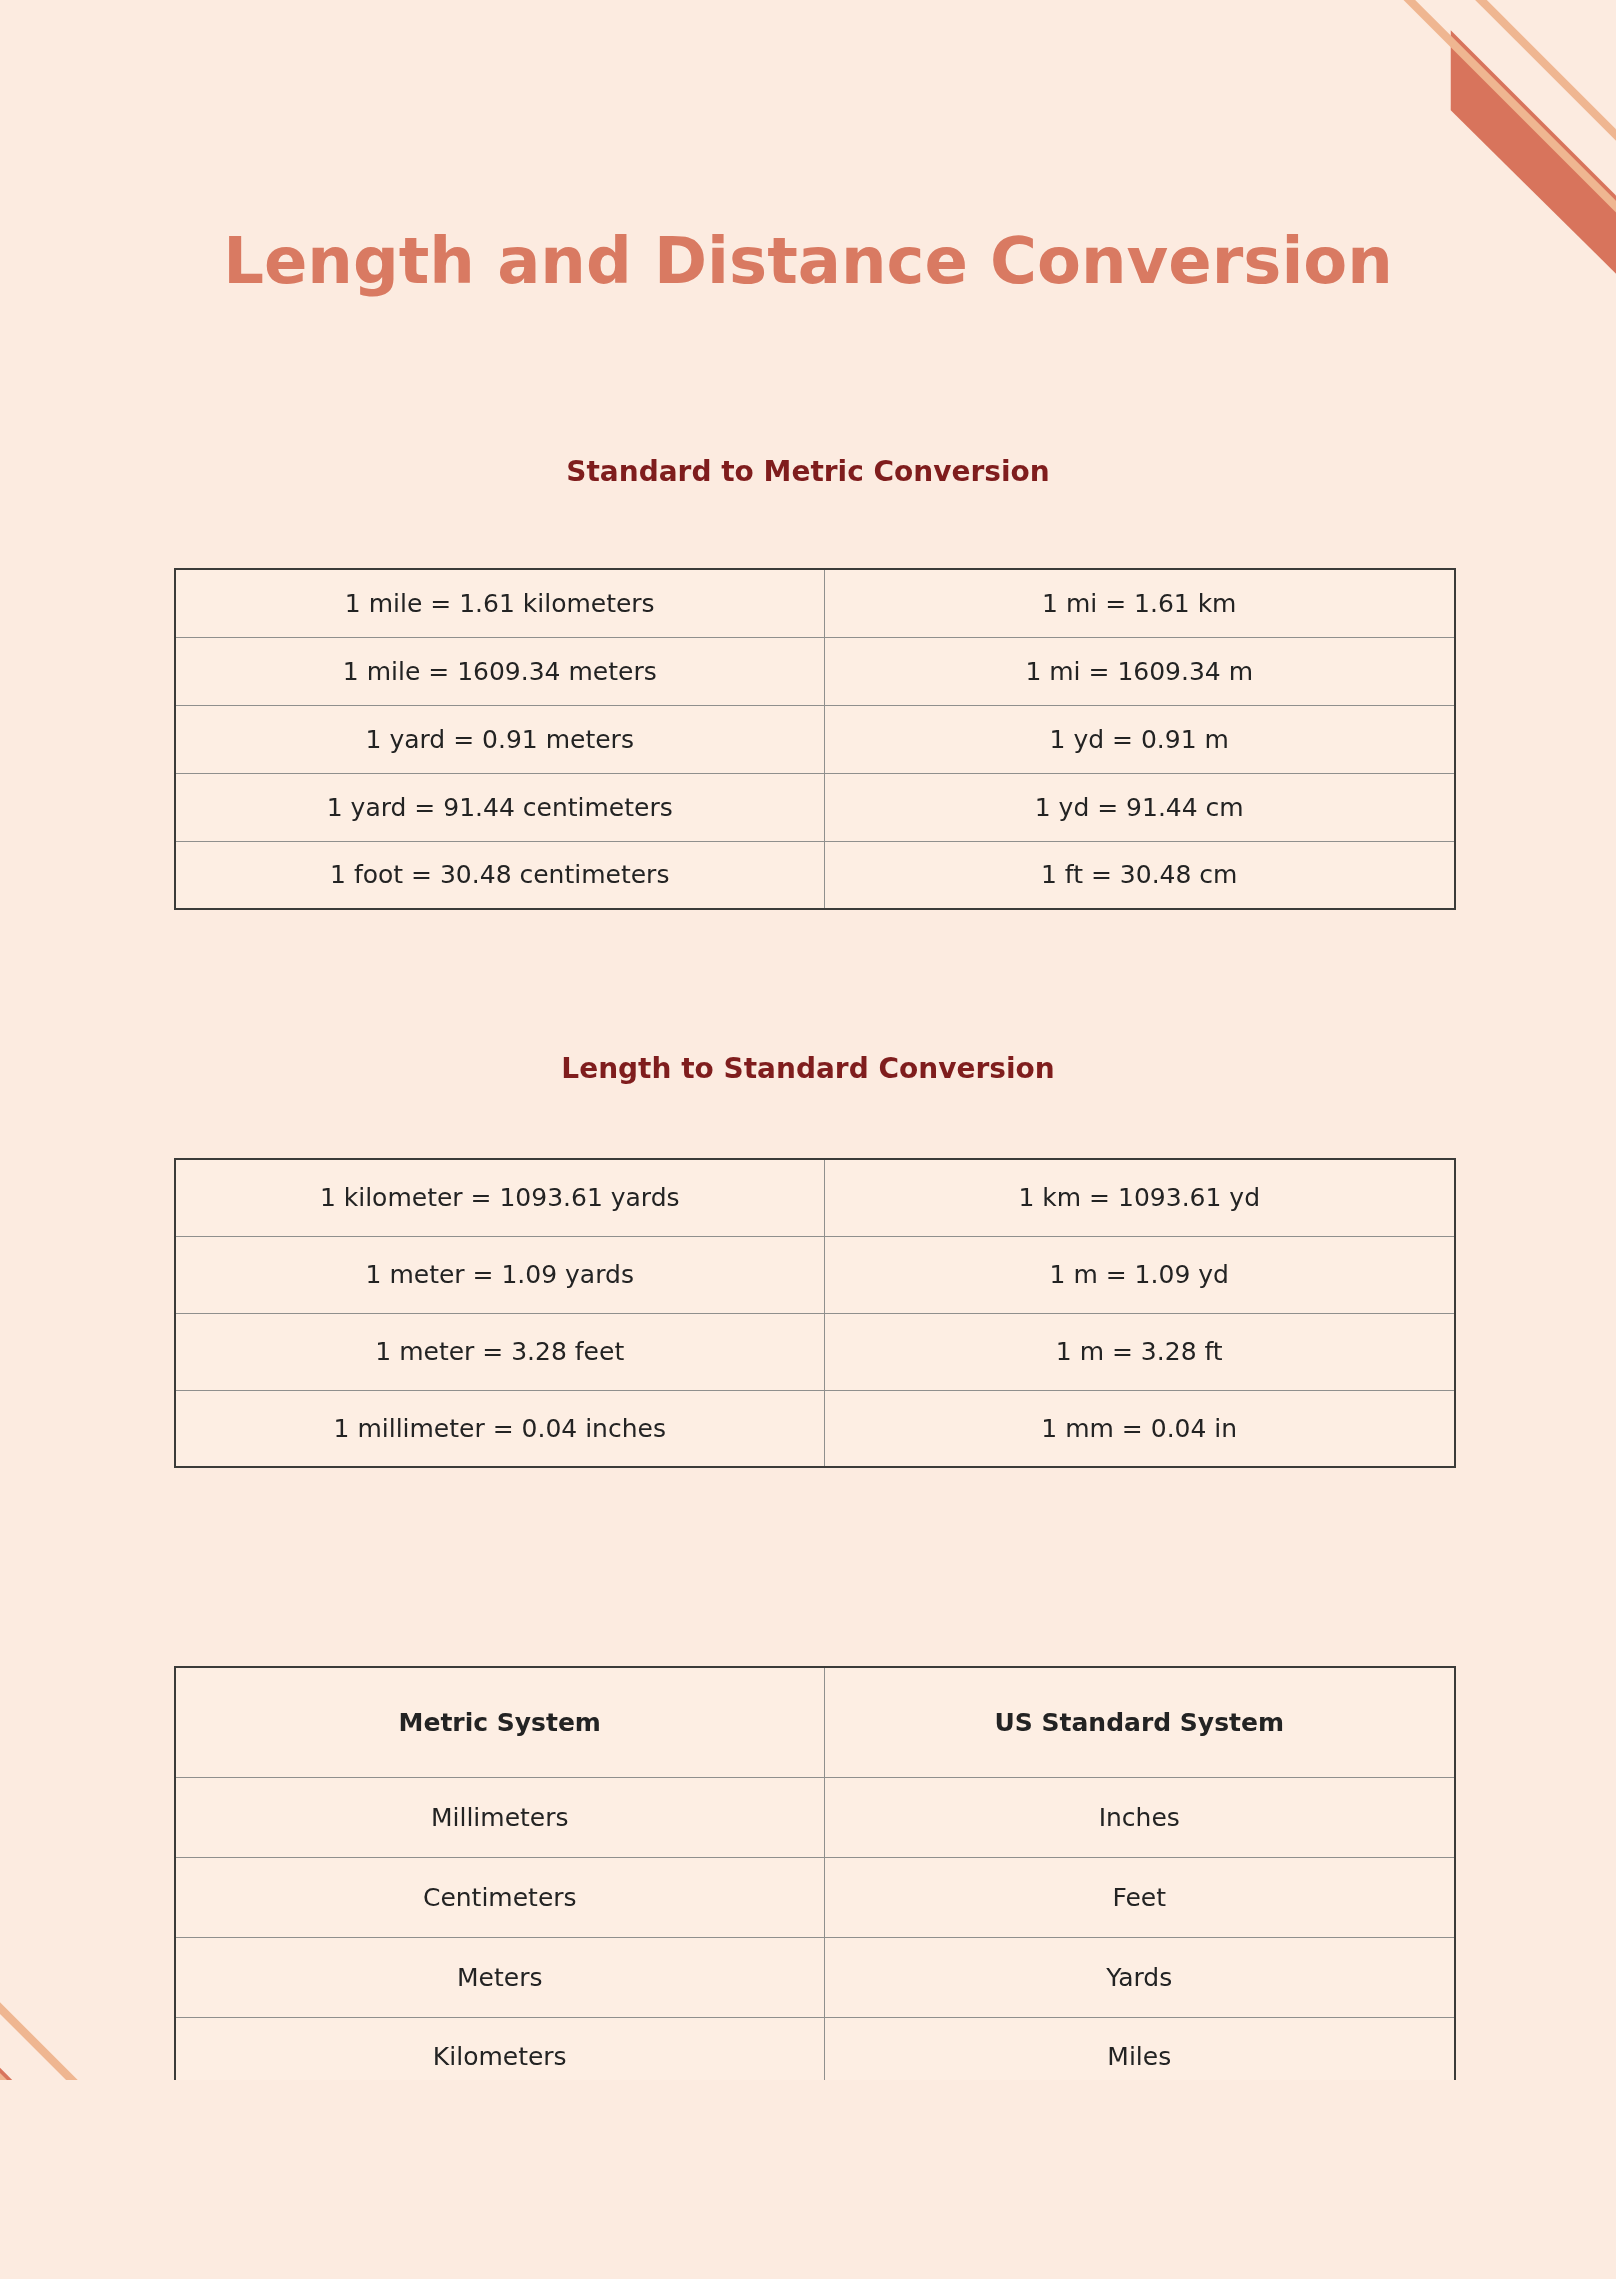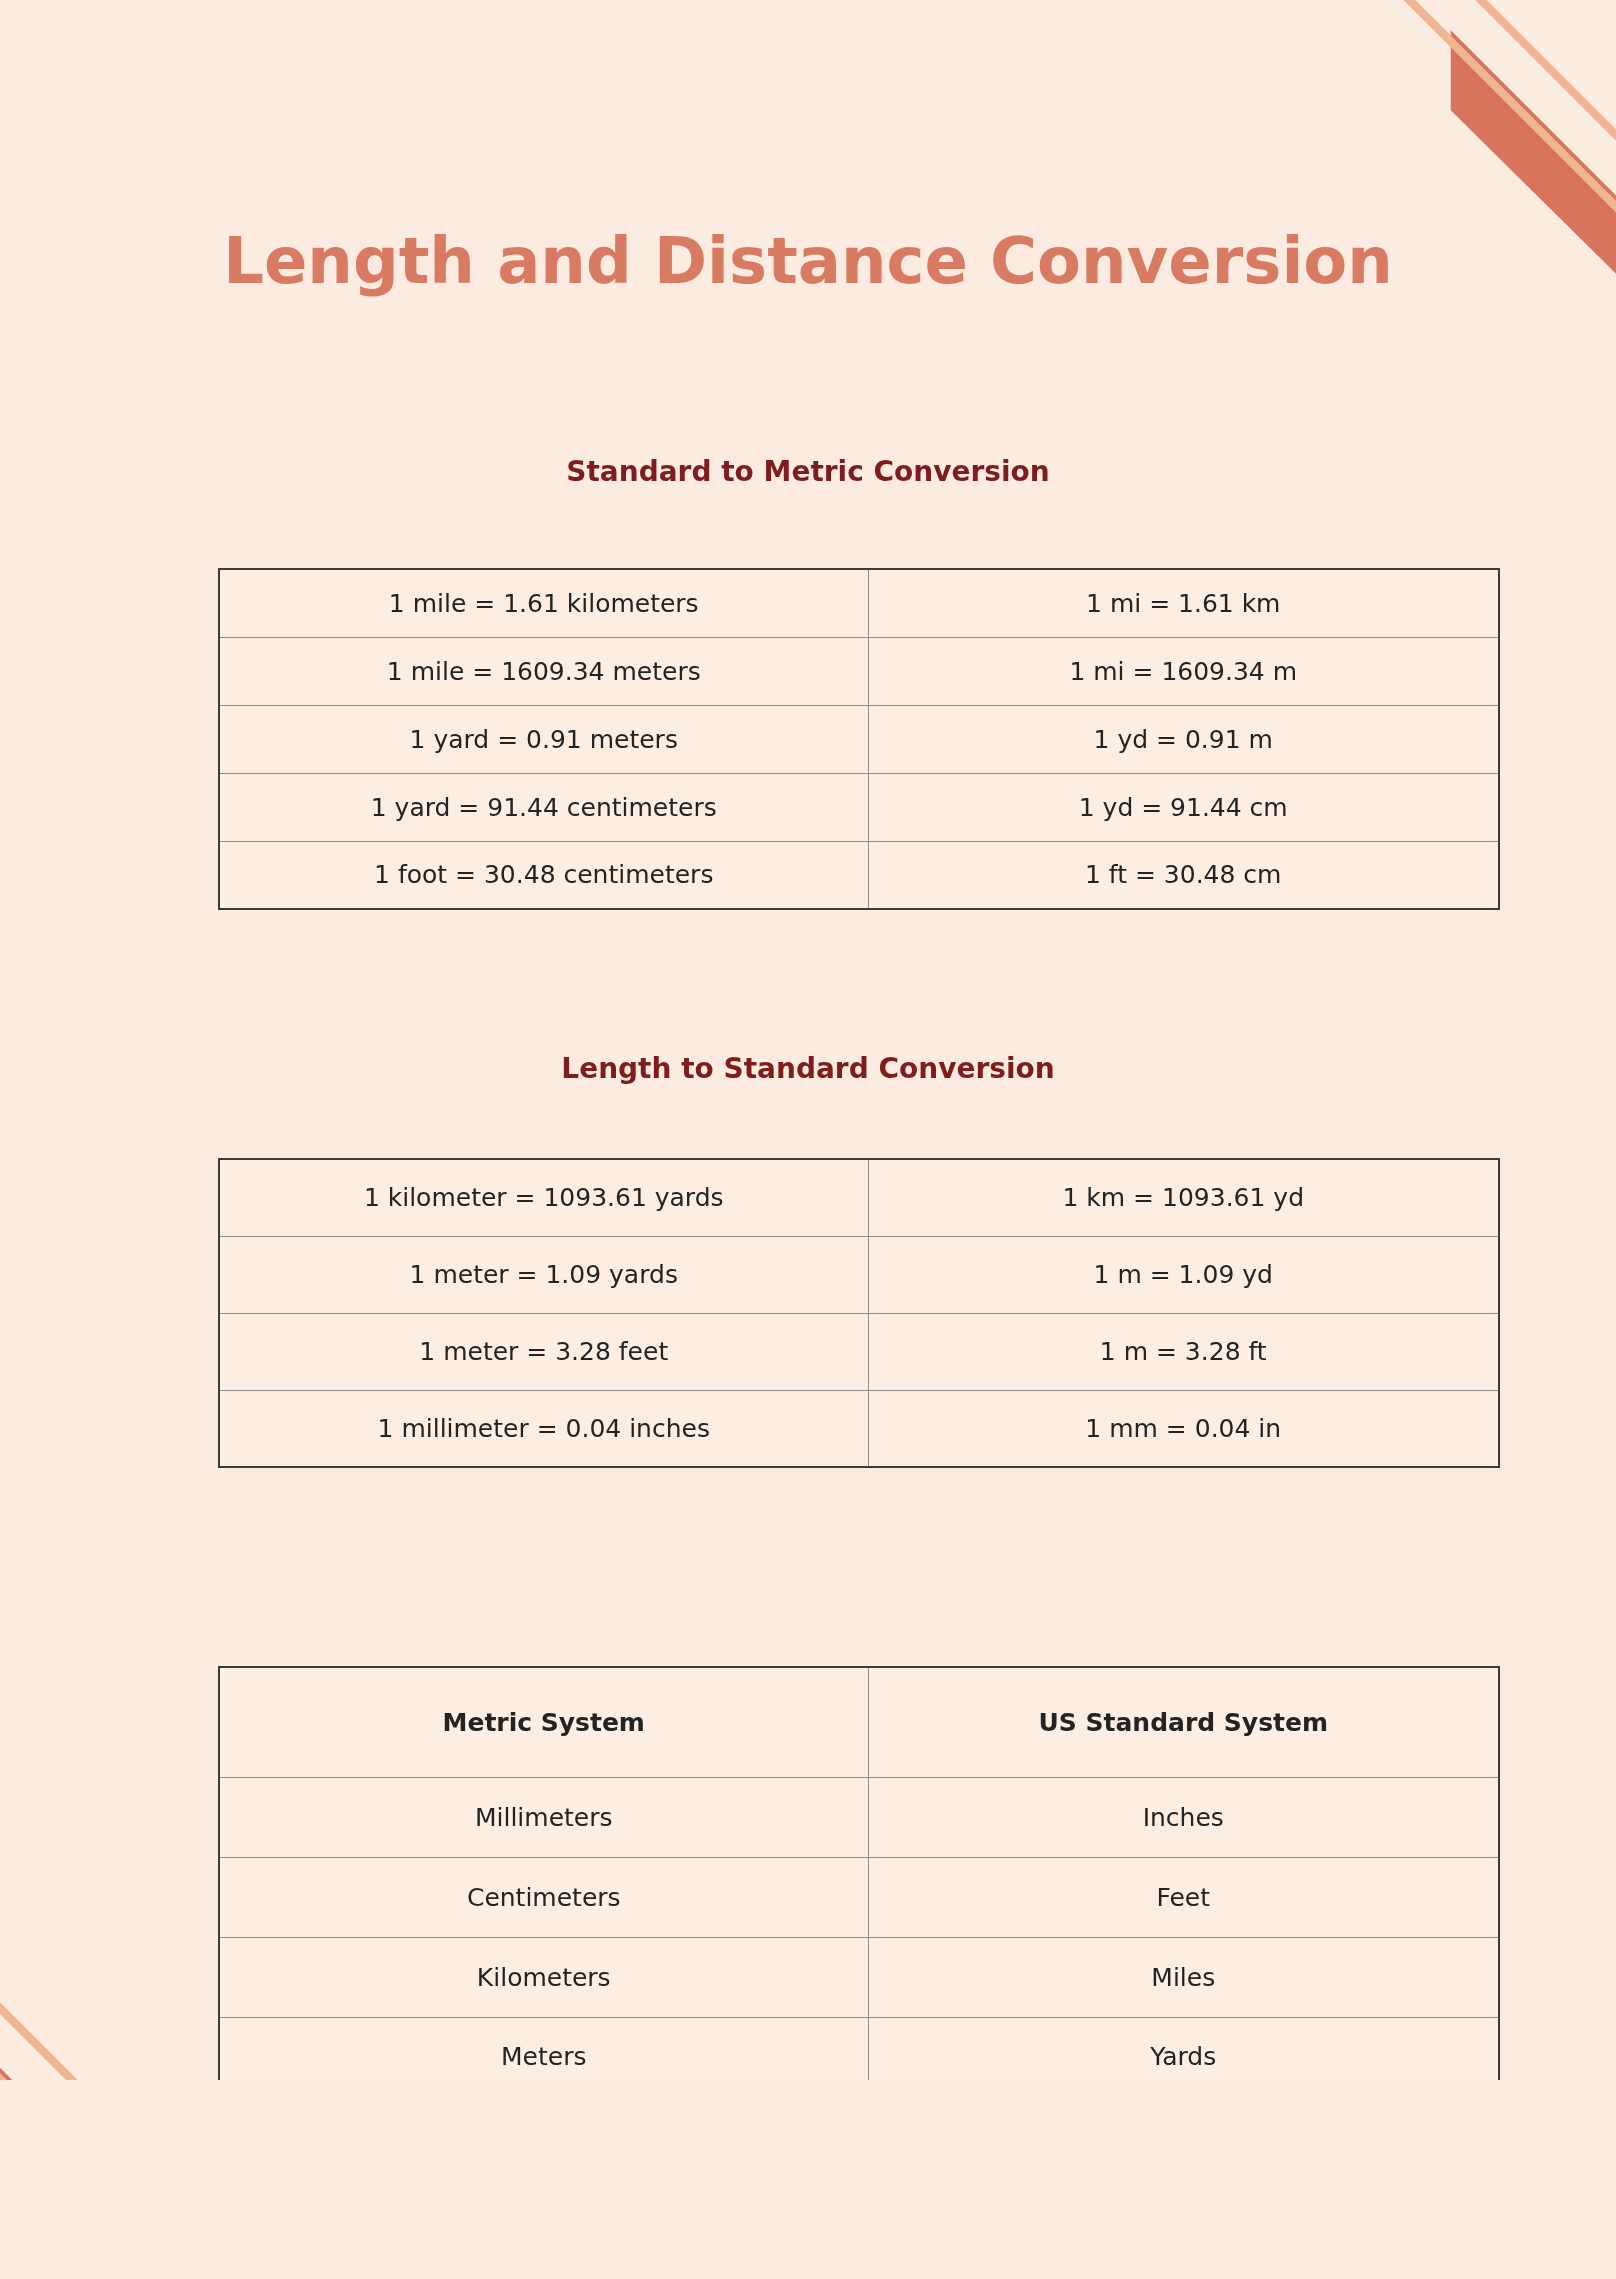--- a/index.html
+++ b/index.html
@@ -25,21 +25,20 @@
     color:#7f1d1d;
   }
   .heading-1{top:455px;}
   .heading-2{top:1052px;}
   table.conv{
     position:absolute;left:174px;width:1280px;
     border-collapse:collapse;table-layout:fixed;
   }
   table.conv, table.conv td, table.conv th{
     border:1.8px solid #8f8f8d;
-    margin-left:44px;
   }
   table.conv{border:2.8px solid #3b3b39;}
   table.conv td, table.conv th{
     background:#fdeee3;
     text-align:center;vertical-align:middle;
     font-size:25px;color:#232323;
     padding:0 9.2px;
   }
   .table-1{top:568px;}
   .table-1 tr{height:68px;}
@@ -147,24 +146,24 @@
       </tr>
       <tr>
         <td>Millimeters</td>
         <td>Inches</td>
       </tr>
       <tr>
         <td>Centimeters</td>
         <td>Feet</td>
       </tr>
       <tr>
+        <td>Meters</td>
+        <td>Yards</td>
+      </tr>
+      <tr>
         <td>Kilometers</td>
         <td>Miles</td>
-      </tr>
-      <tr>
-        <td>Meters</td>
-        <td>Yards</td>
       </tr>
     </tbody>
   </table>
 
 </div>
 
 
 </body></html>

